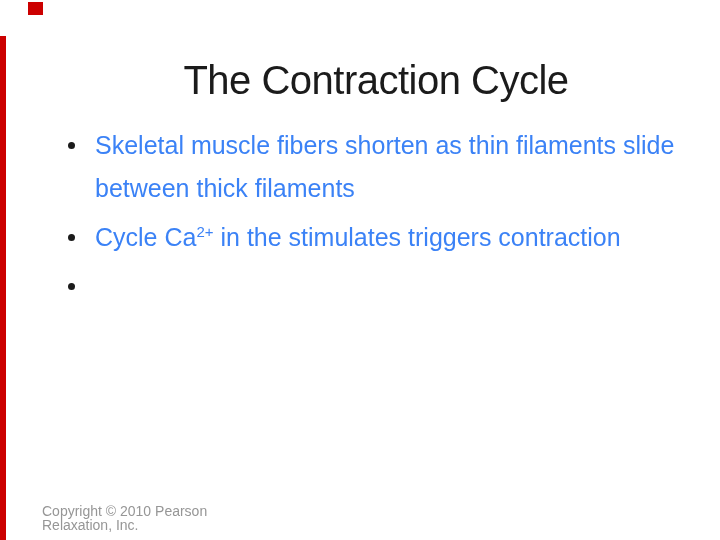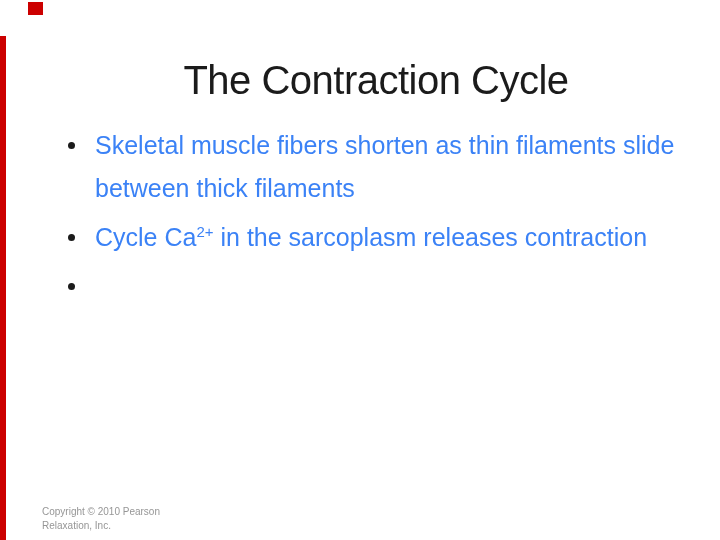--- a/index.html
+++ b/index.html
@@ -68,36 +68,36 @@
     font-size: 15px;
     line-height: 0;
     vertical-align: baseline;
     position: relative;
     top: -9px;
   }
   .footer {
     position: absolute;
     left: 42px;
     top: 505px;
-    font-size: 10px;
+    font-size: 14px;
     line-height: 13.5px;
   }
 </style>
 </head>
 <body>
 
 <div class="slide">
   <div class="accent-square accent" style="background: rgb(204, 0, 0);"></div>
   <div class="accent-bar accent" style="background: rgb(204, 0, 0);"></div>
 
   <h1 class="title">The Contraction Cycle</h1>
 
   <ul class="bullets">
       <li><span class="dot"></span><span>Skeletal muscle fibers shorten as thin filaments slide between thick filaments</span></li>
-      <li><span class="dot"></span><span>Cycle Ca</span><sup>2+</sup><span> in the sarcoplasm releases contraction</span></li>
+      <li><span class="dot"></span><span>Cycle Ca</span><sup>2+</sup><span> in the stimulates triggers contraction</span></li>
       <li><span class="dot"></span></li>
     </ul>
 
   <div class="footer" style="color: rgb(150, 150, 150);">
     <div>Copyright © 2010 Pearson</div>
     <div>Relaxation, Inc.</div>
   </div>
 </div>
 
 </body></html>

